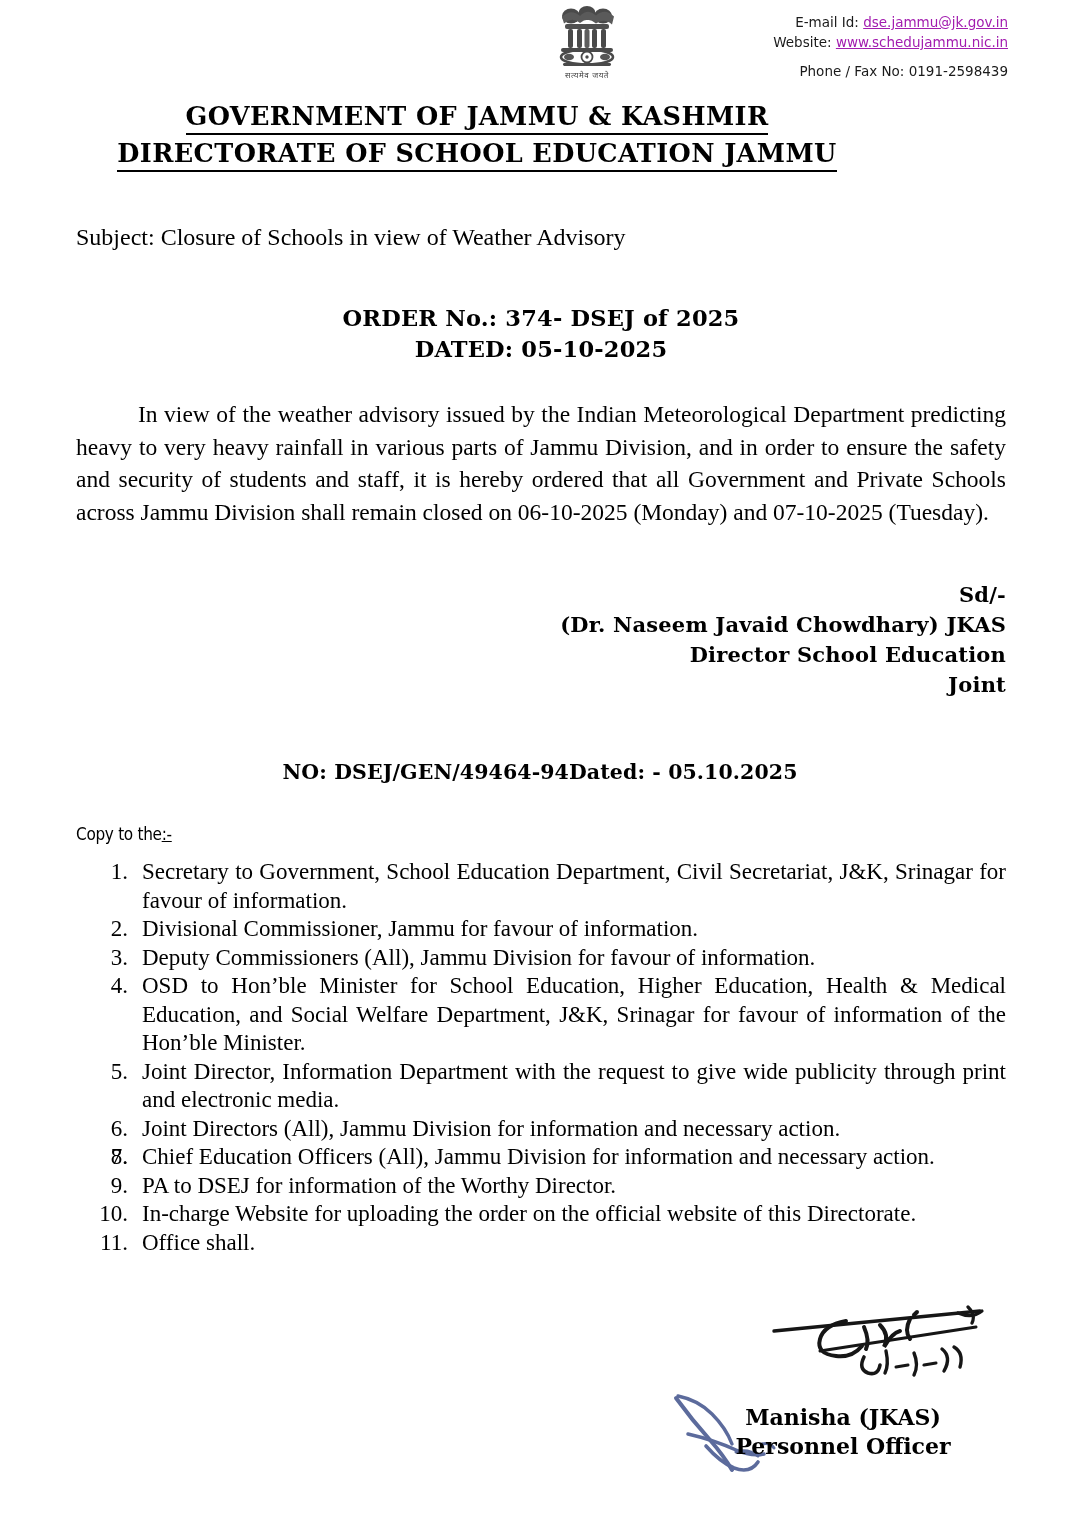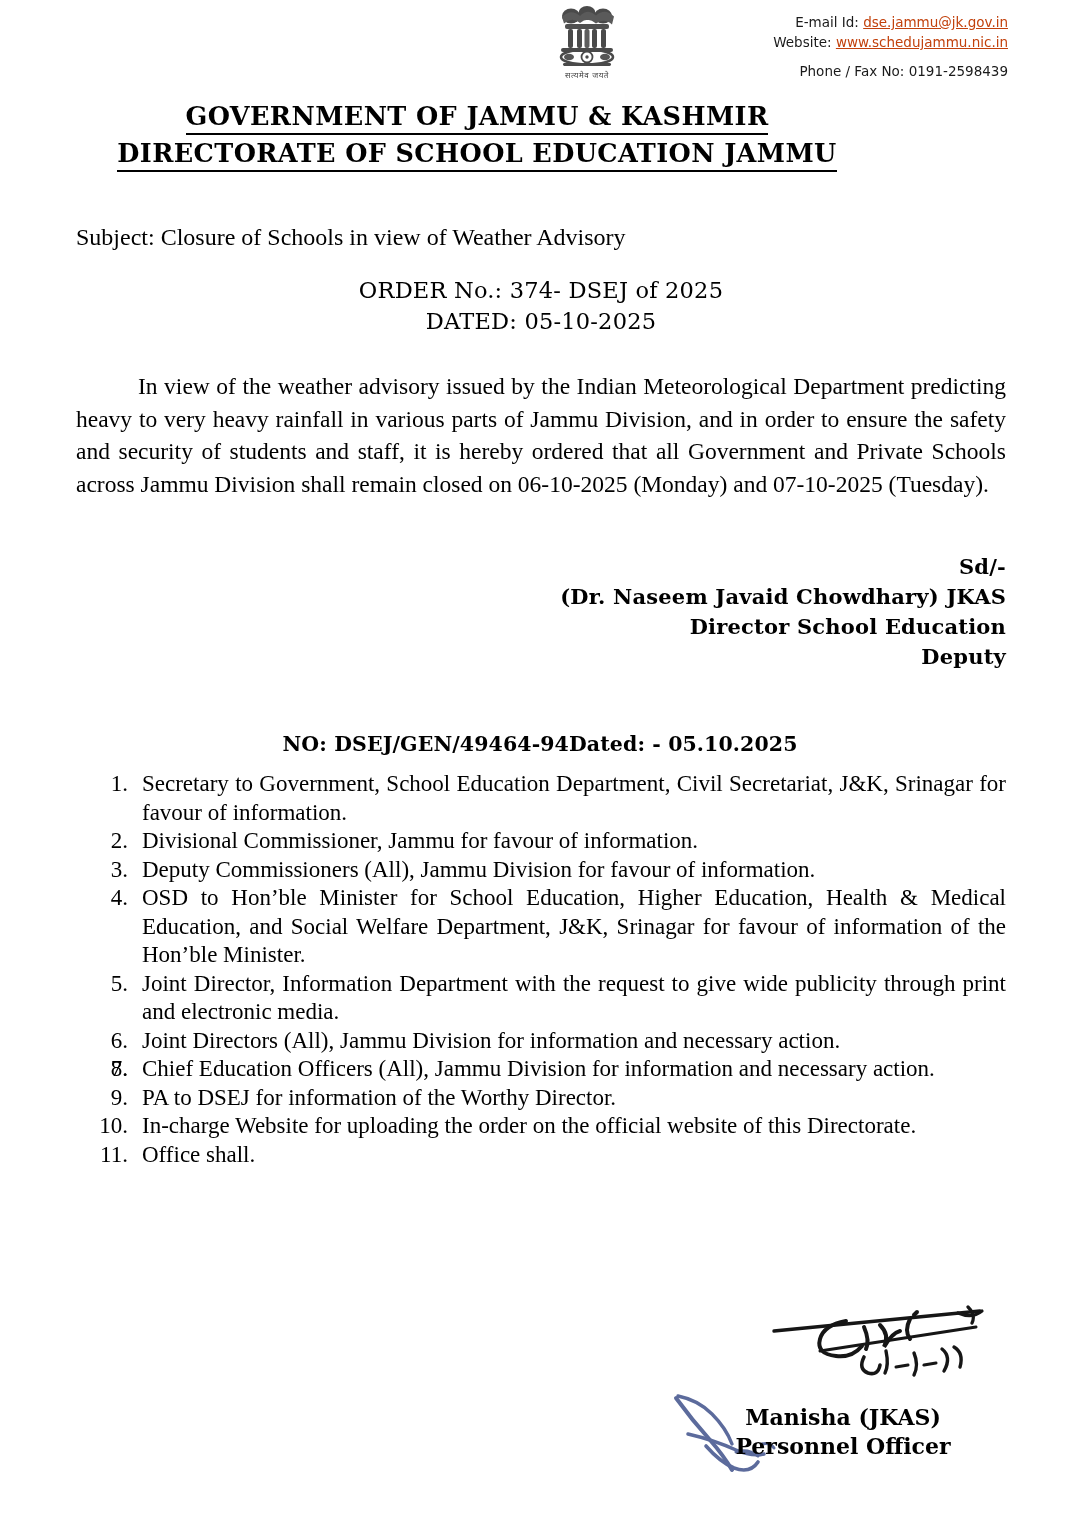--- a/index.html
+++ b/index.html
@@ -48,21 +48,21 @@
     top: 12px;
     text-align: right;
     font-family: "DejaVu Sans", "Liberation Sans", sans-serif;
     font-size: 13.5px;
     line-height: 20px;
     color: #1a1a1a;
   }
   .contact-block .row { white-space: nowrap; }
   .contact-block .row.phone { margin-top: 9px; }
   .link {
-    color: #c2410c;
+    color: #a21caf;
     text-decoration: underline;
   }
 
   
   .org-titles {
     position: absolute;
     top: 100px;
     left: 0;
     width: 954px;
     text-align: center;
@@ -96,23 +96,23 @@
     width: 930px;
   }
   .subject-line {
     font-size: 24px;
     line-height: 30px;
     font-family: "Liberation Serif", serif;
     white-space: nowrap;
   }
   .order-block {
     text-align: center;
-    margin-top: 23px;
+    margin-top: 51px;
     font-family: "DejaVu Serif", serif;
-    font-weight: normal;
+    font-weight: bold;
     font-size: 22.5px;
     line-height: 30px;
     letter-spacing: 0.2px;
   }
   .order-no { display: block; }
   .order-dated { display: block; margin-top: 1px; }
 
   .main-para {
     margin-top: 34px;
     text-align: justify;
@@ -282,28 +282,31 @@
       <span class="order-no">ORDER No.: 374- DSEJ of 2025</span>
       <span class="order-dated">DATED: 05-10-2025</span>
     </div>
 
     <p class="main-para">In view of the weather advisory issued by the Indian Meteorological Department predicting heavy to very heavy rainfall in various parts of Jammu Division, and in order to ensure the safety and security of students and staff, it is hereby ordered that all Government and Private Schools across Jammu Division shall remain closed on 06-10-2025 (Monday) and 07-10-2025 (Tuesday).</p>
 
     <div class="dir-sign">
       <span>Sd/-</span>
       <span>(Dr. Naseem Javaid Chowdhary) JKAS</span>
       <span>Director School Education</span>
-      <span>Deputy</span>
+      <span>Joint</span>
     </div>
 
     <div class="no-dated">
       <div>NO: DSEJ/GEN/49464-94</div>
       <div class="dated-cell">Dated: - 05.10.2025</div>
     </div>
 
+    <div class="copy-to">
+      <span>Copy to the</span><u>:-</u>
+    </div>
 
     <ol class="copy-list">
       <li><span class="num">1.</span><span>Secretary to Government, School Education Department, Civil Secretariat, J&amp;K, Srinagar for favour of information.</span></li>
       <li><span class="num">2.</span><span>Divisional Commissioner, Jammu for favour of information.</span></li>
       <li><span class="num">3.</span><span>Deputy Commissioners (All), Jammu Division for favour of information.</span></li>
       <li><span class="num">4.</span><span>OSD to Hon’ble Minister for School Education, Higher Education, Health &amp; Medical Education, and Social Welfare Department, J&amp;K, Srinagar for favour of information of the Hon’ble Minister.</span></li>
       <li><span class="num">5.</span><span>Joint Director, Information Department with the request to give wide publicity through print and electronic media.</span></li>
       <li><span class="num">6.</span><span>Joint Directors (All), Jammu Division for information and necessary action.</span></li>
       <li><span class="num">7.</span></li>
       <li><span class="num">8.</span><span>Chief Education Officers (All), Jammu Division for information and necessary action.</span></li>

